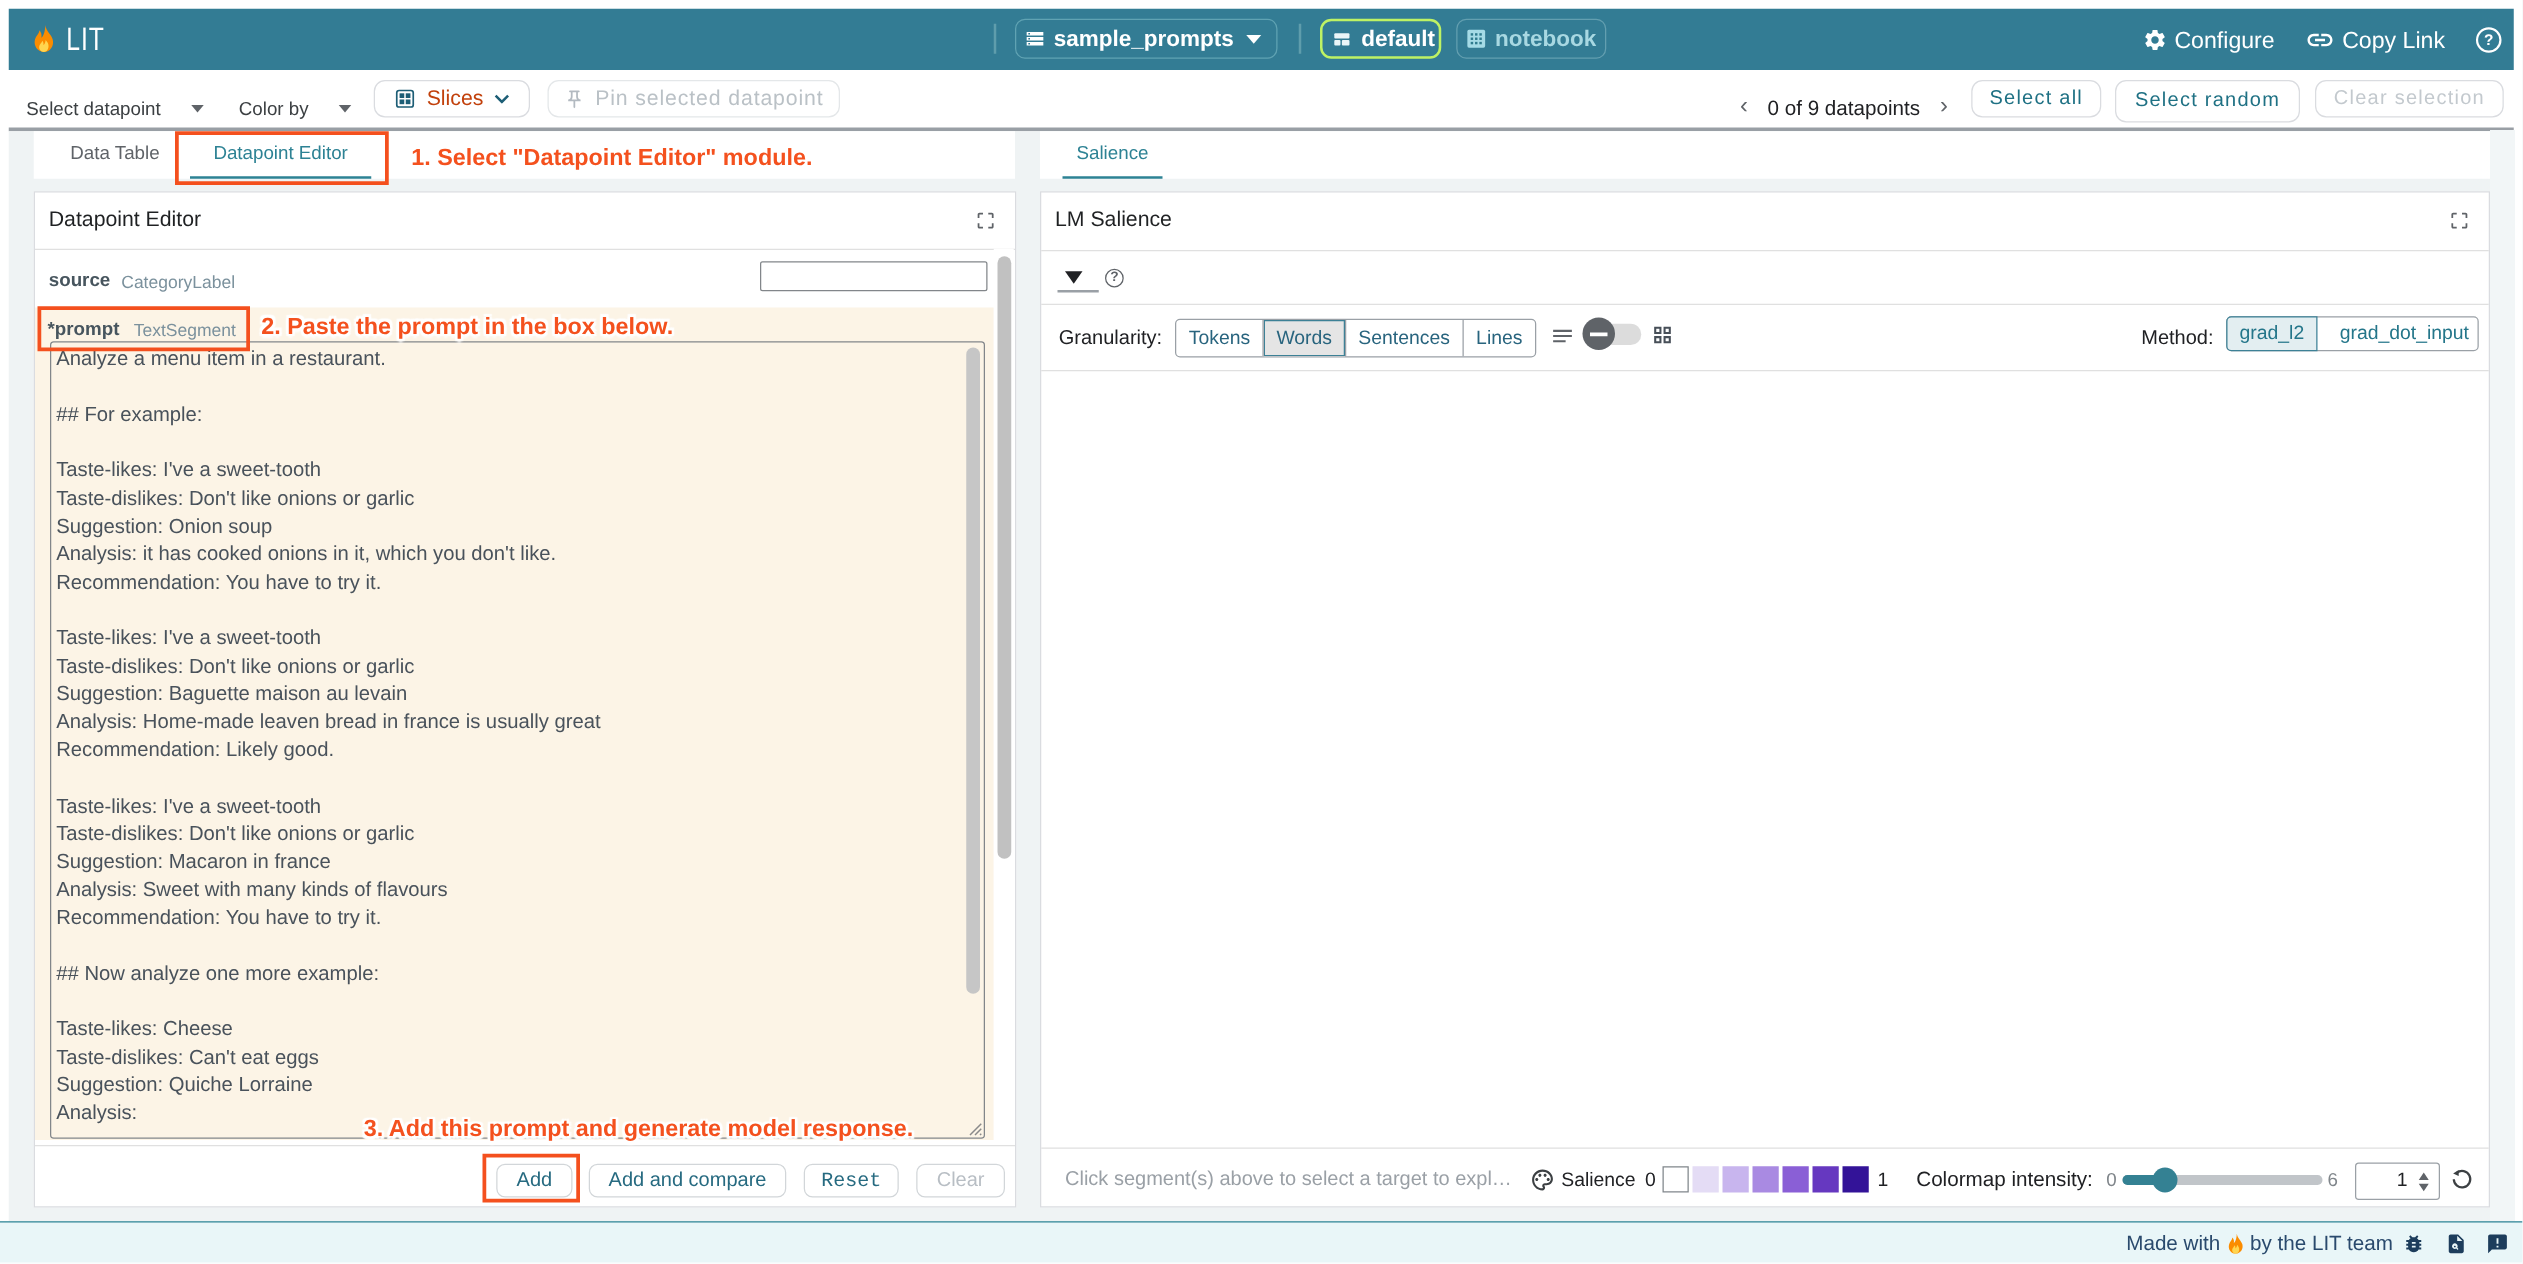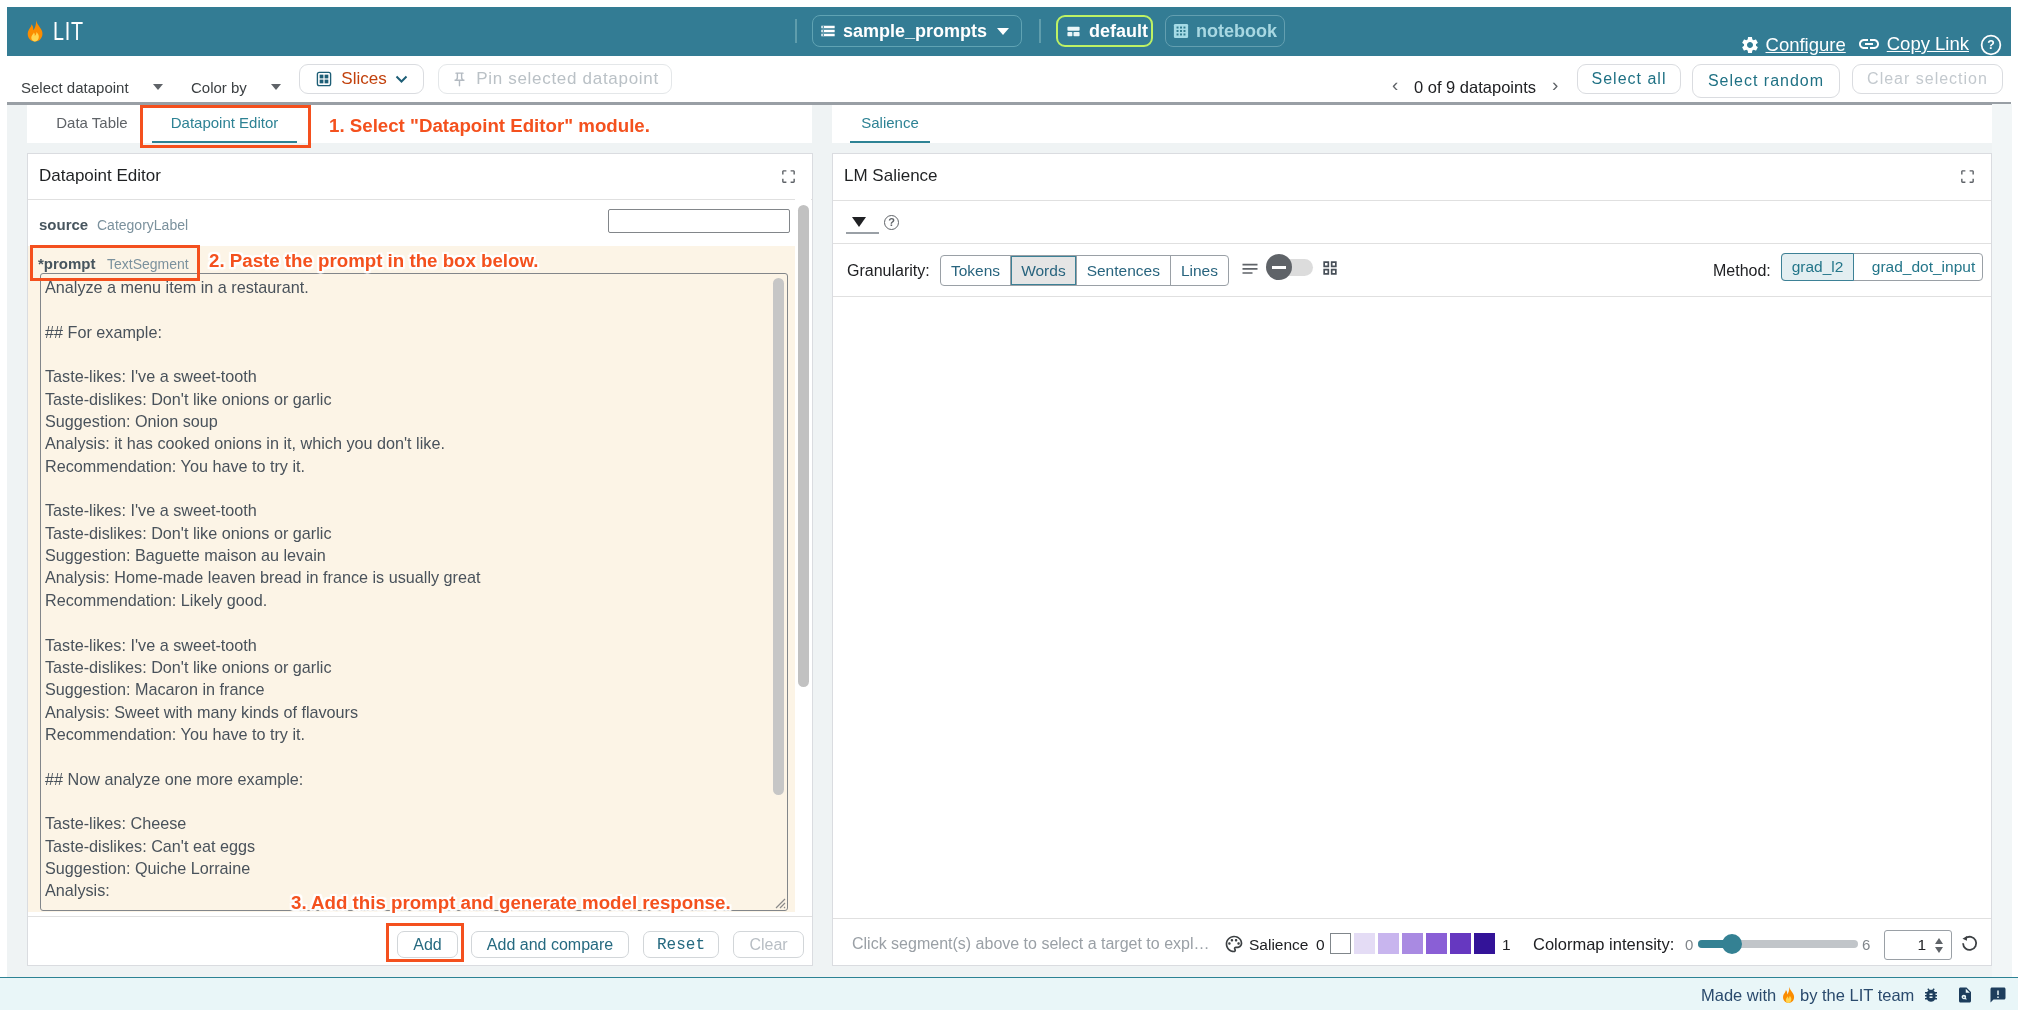--- a/index.html
+++ b/index.html
@@ -7,21 +7,21 @@
 body { font-family:"Liberation Sans", sans-serif; background:#fff; position:relative; overflow:hidden; }
 .abs { position:absolute; }
 
 #appbar { left:7px; top:7px; width:2004px; height:49px; background:#337c94; color:#fff; }
 #appbar .logo { left:18px; top:0; height:48px; display:flex; align-items:center; gap:8px; font-size:26px; font-weight:normal; }
 #appbar .logo .lt { display:inline-block; transform:scaleX(0.76); transform-origin:left center; letter-spacing:1px; }
 .chip { position:absolute; top:8px; height:32px; border:1px solid #60a3b3; border-radius:8px; display:flex; align-items:center; gap:7px; padding:0 10px 0 7px; font-size:18px; font-weight:bold; color:#fff; }
 .chip svg { flex:none; }
 .chip .car { width:0;height:0;border-left:6px solid transparent;border-right:6px solid transparent;border-top:7px solid #fff; margin-left:3px;}
 .vdiv { position:absolute; top:12px; width:2px; height:24px; background:#5f9dac; }
-#topright { right:9px; top:0; height:49px; display:flex; align-items:flex-end; gap:11px; font-size:18.5px;text-decoration:underline; }
+#topright { right:9px; top:0; height:49px; display:flex; align-items:center; gap:24px; font-size:18.5px; }
 #topright .it { display:flex; align-items:center; gap:6px; }
 
 #bar2 { left:7px; top:56px; width:2004px; height:49px; background:#fff; border-bottom:3px solid #999fa5; font-size:15px; color:#3c4043; }
 #bar2 .it { position:absolute; top:0; height:62px; display:flex; align-items:center; gap:8px; }
 .dcar { width:0;height:0;border-left:5px solid transparent;border-right:5px solid transparent;border-top:6px solid #5f6368; }
 .btn { display:flex; align-items:center; justify-content:center; gap:8px; border:1px solid #dadce0; border-radius:9px; background:#fff; color:#1f7184; }
 
 .tabstrip { top:105px; height:38px; background:#fff; }
 .tab { position:absolute; top:0; height:38px; line-height:36px; text-align:center; font-size:15px; color:#5f6368; }
 .tab.sel { color:#2d8294; border-bottom:2px solid #2d8294; }

